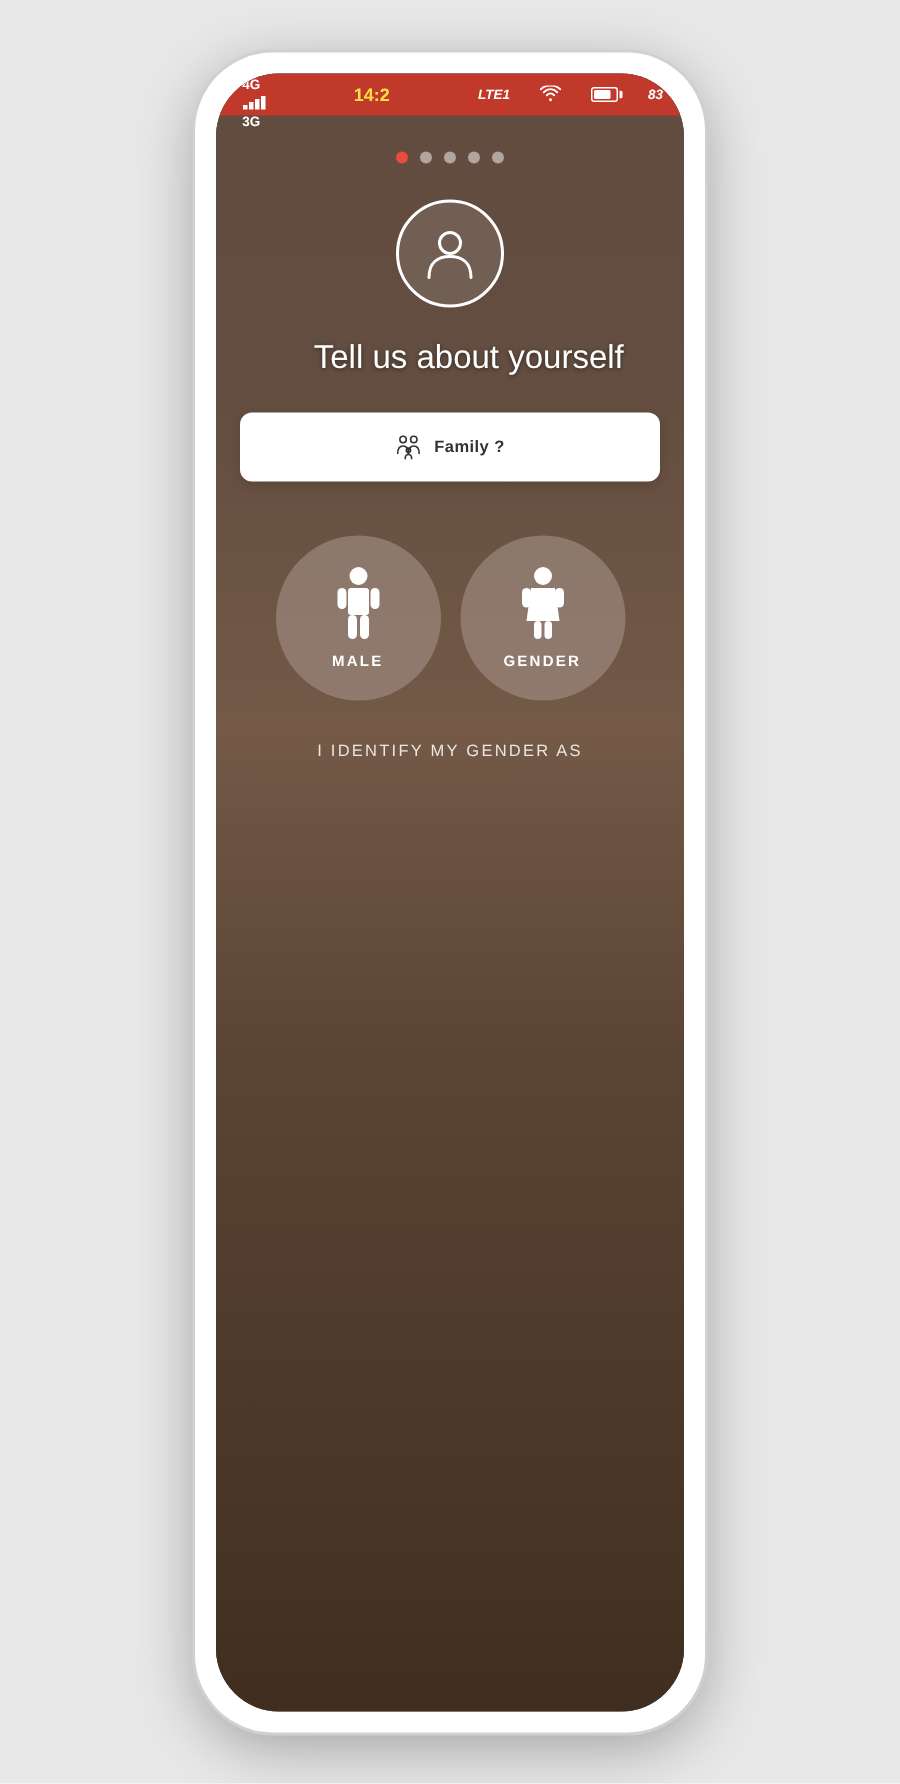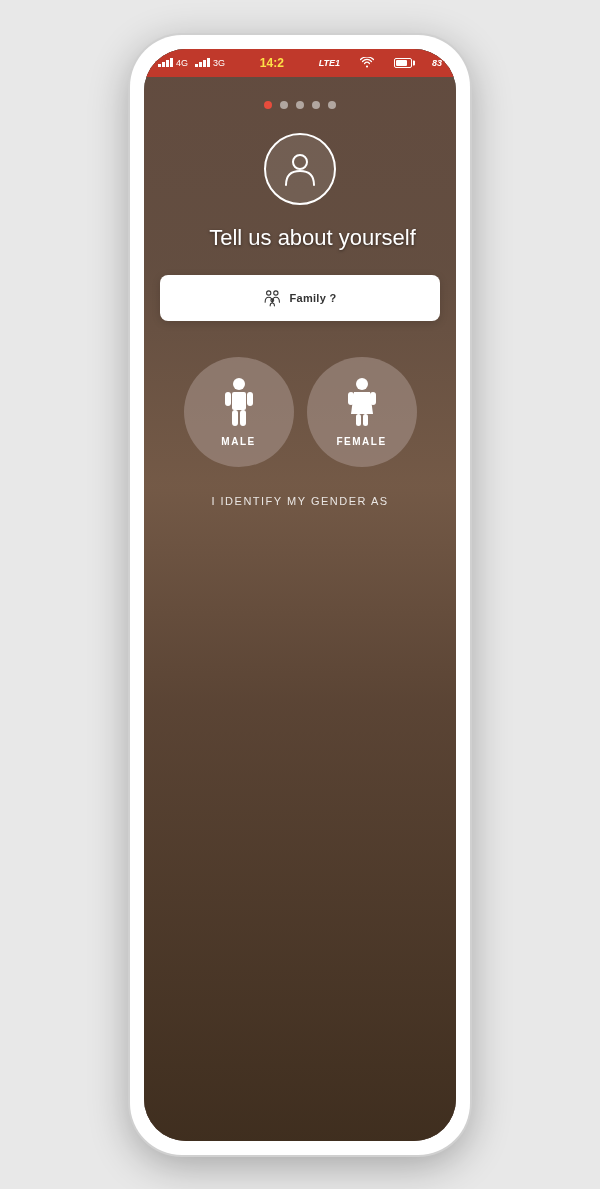--- a/index.html
+++ b/index.html
@@ -60,21 +60,22 @@
       padding: 0 14px;
       z-index: 100;
     }
 
     .status-left {
       display: flex;
       align-items: center;
       gap: 3px;
       font-size: 9px;
       color: white;
-      font-weight: normal;
+      font-weight: bold;
+      flex-direction: column;
     }
 
     .signal-bar {
       display: flex;
       align-items: flex-end;
       gap: 1px;
     }
 
     .signal-bar span {
       background: white;
@@ -385,21 +386,21 @@
             <circle cx="19" cy="8" r="6" fill="white"></circle>
 
             <path d="M11 16 L8 38 L30 38 L27 16 Z" fill="white" rx="2"></path>
 
             <rect x="5" y="16" width="6" height="13" rx="3" fill="white"></rect>
             <rect x="27" y="16" width="6" height="13" rx="3" fill="white"></rect>
 
             <rect x="13" y="38" width="5" height="12" rx="2.5" fill="white"></rect>
             <rect x="20" y="38" width="5" height="12" rx="2.5" fill="white"></rect>
           </svg>
-          <span class="gender-label">FEMALE</span>
+          <span class="gender-label">GENDER</span>
         </div>
       </div>
 
       <div class="gender-text">I IDENTIFY MY GENDER AS</div>
 
       <div class="spacer"></div>
 
 
     </div>
   </div>

